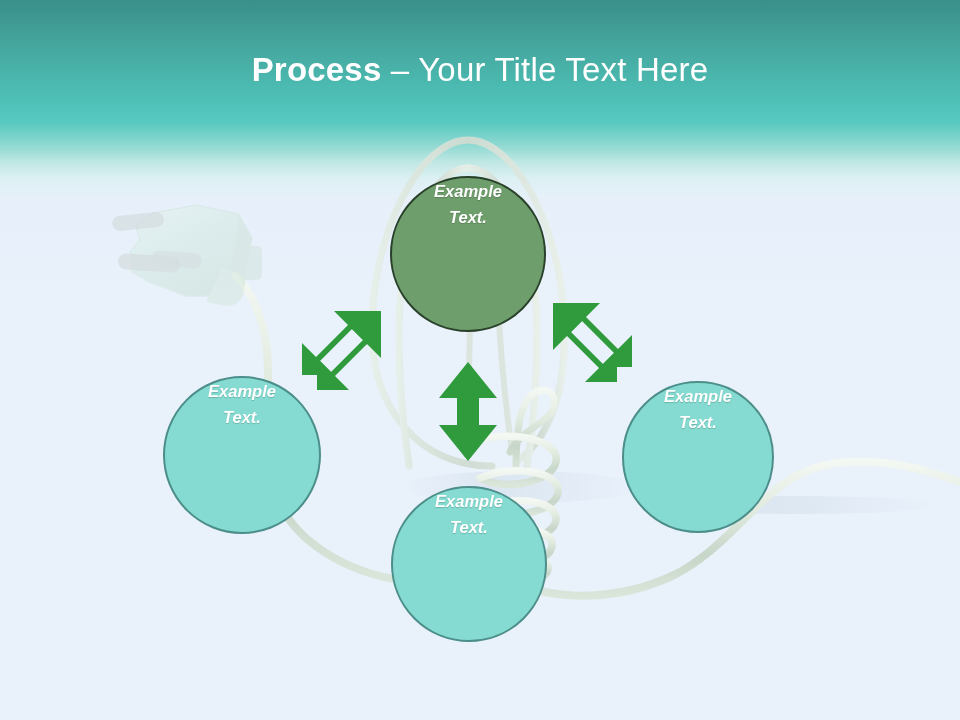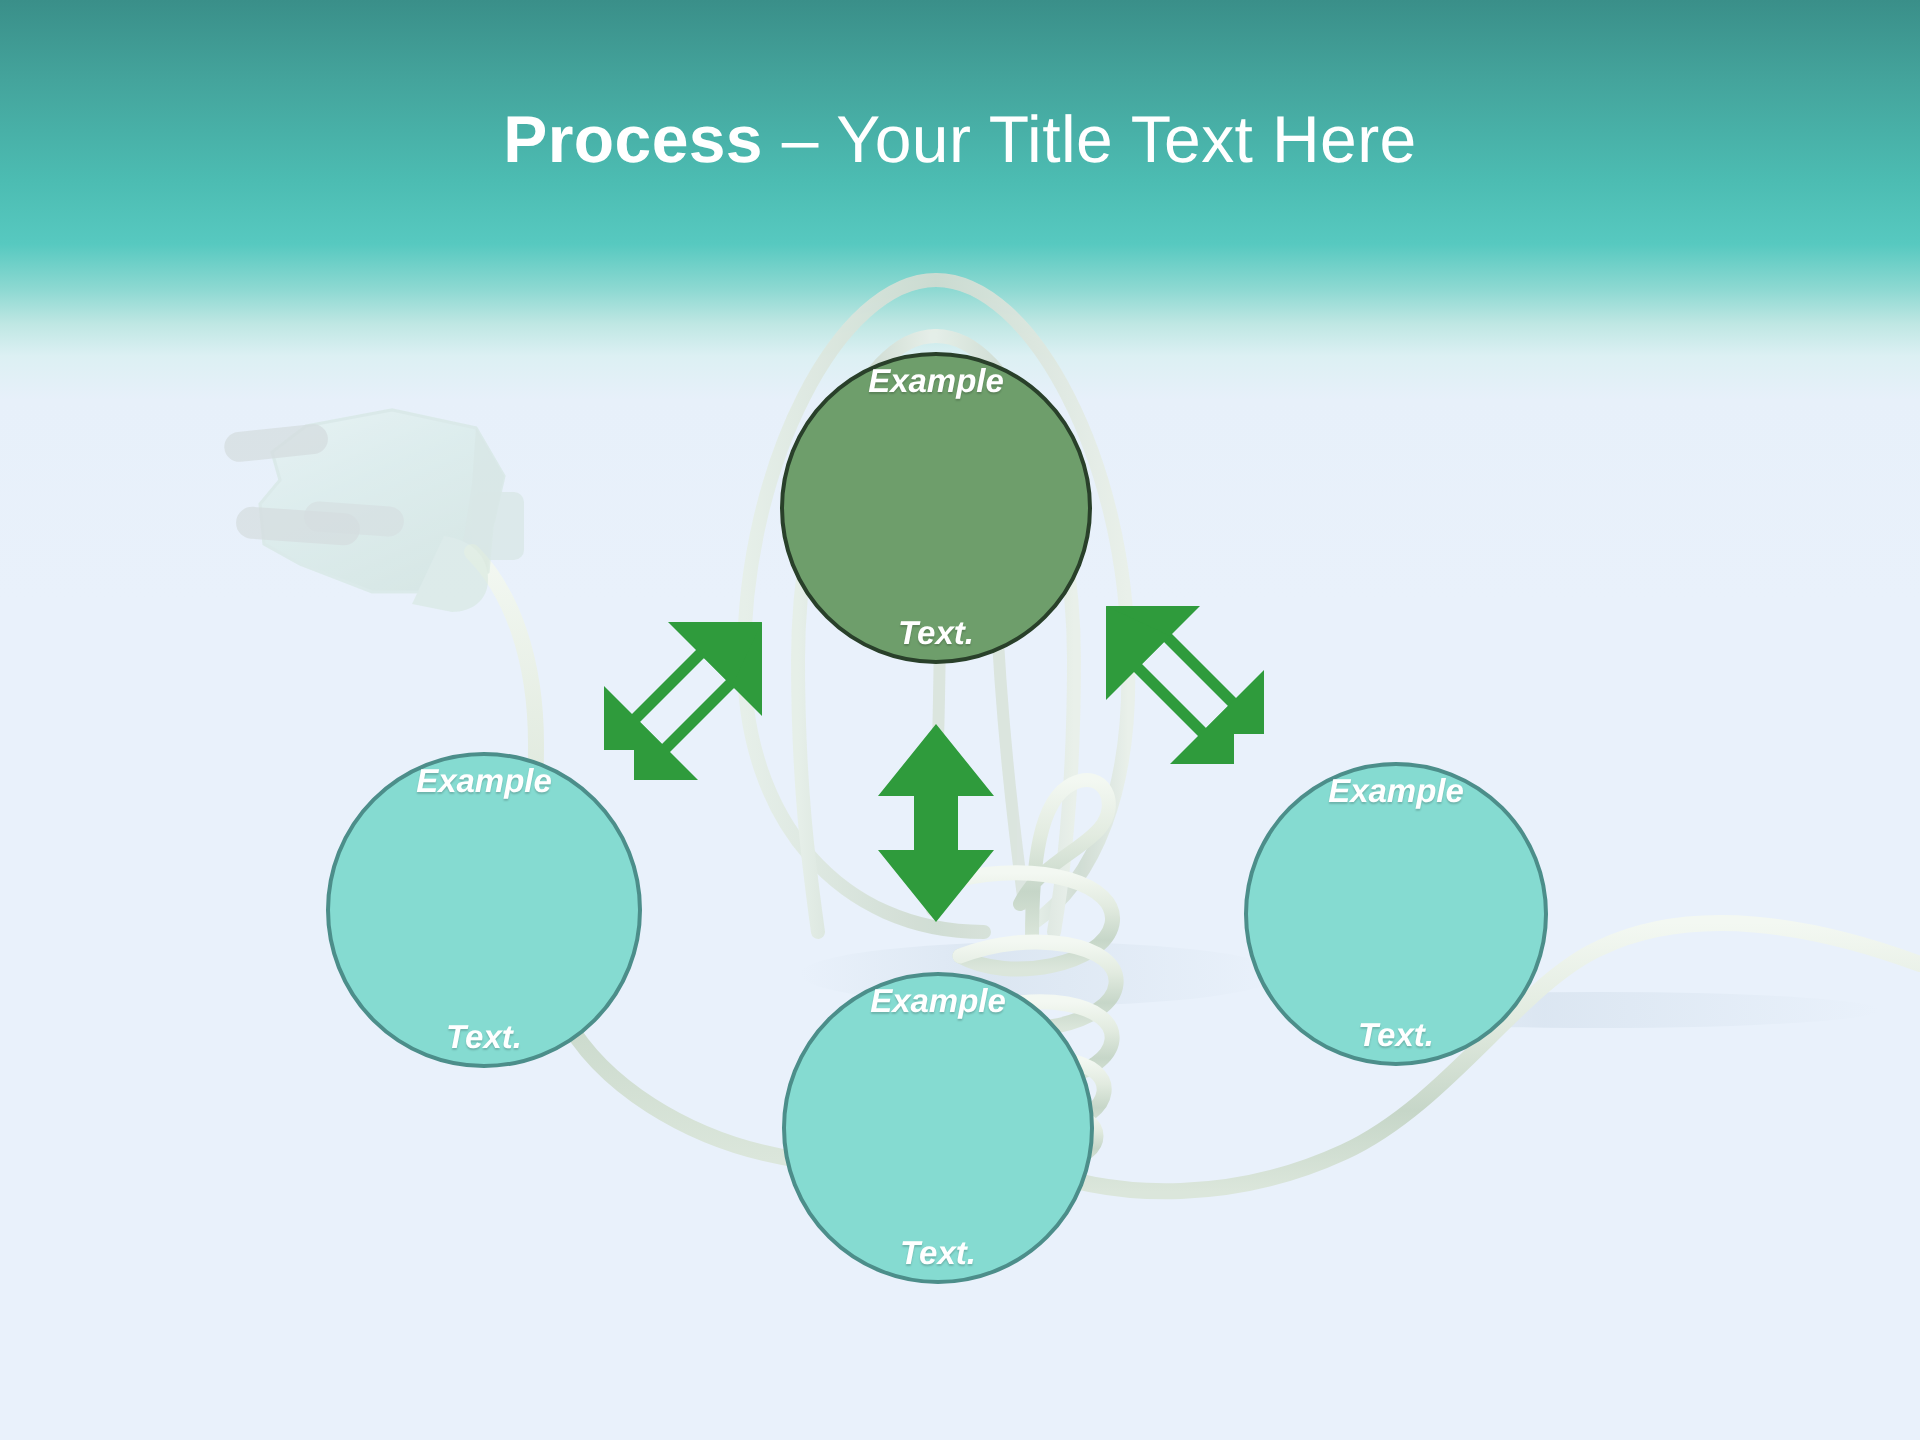--- a/index.html
+++ b/index.html
@@ -61,21 +61,21 @@
   .title .t-light { font-weight: normal; }
 
   
   .node {
     position: absolute;
     border-radius: 50%;
     box-sizing: border-box;
     display: flex;
     flex-direction: column;
     align-items: center;
-    justify-content: space-between;
+    justify-content: flex-start;
     text-align: center;
     color: #ffffff;
     font-style: italic;
     font-weight: bold;
     font-size: 16.5px;
     line-height: 26px;
     text-shadow: 0 1px 1px rgba(0,0,0,0.18);
   }
   .node .line { display: block; }
 

